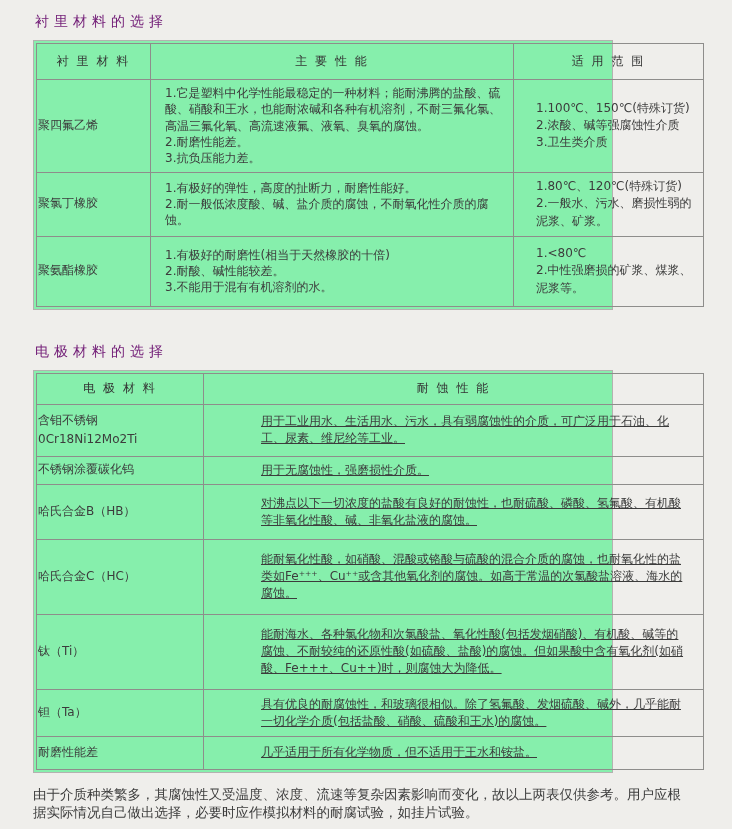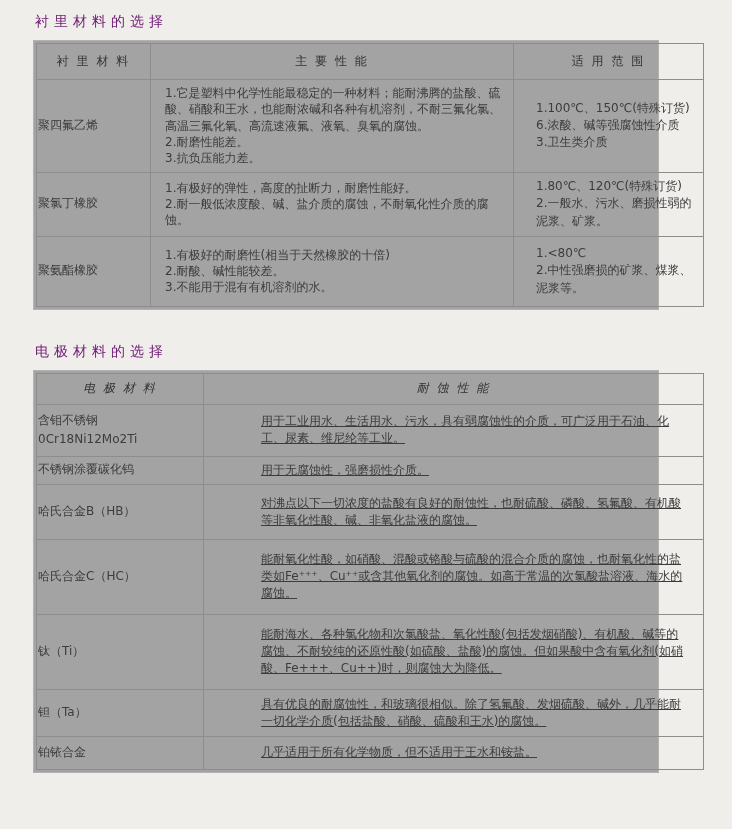--- a/index.html
+++ b/index.html
@@ -9,46 +9,46 @@
     font-family:"DejaVu Sans", sans-serif;
     color:#3c3c3c;
     -webkit-font-smoothing:antialiased;
   }
   .page{box-sizing:border-box;width:732px;height:829px;padding-top:13px;overflow:hidden;}
   .section-title{
     margin:0 0 9px 35px;
     font-size:14px;color:#701a75;letter-spacing:5px;
   }
   .tbl-wrap{
-    margin-left:33px;width:626px;
+    margin-left:33px;width:580px;
     box-sizing:border-box;
     border:1px solid #b3b2b0;
     padding:2px;
-    background:#a3a3a3;
+    background:#86efac;
   }
   table{width:100%;border-collapse:collapse;table-layout:fixed;}
   td,th{
     border:1px solid #8e8d8b;
     font-size:12px;font-weight:normal;
     color:#3c3c3c;vertical-align:middle;
     box-sizing:border-box;
     overflow:hidden;
   }
   th{letter-spacing:2px;color:#333;}
   .mat{text-align:left;line-height:1.6;}
   .props{padding:5px 8px 5px 14px;line-height:1.36;}
   .scope{padding:5px 4px 5px 22px;line-height:1.45;}
   .perf{padding:5px 18px 5px 57px;line-height:1.42;text-decoration:underline;}
   
   .t1c1{width:114px;} .t1c2{width:363px;} .t1c3{width:190px;}
   
   .t2c1{width:167px;} .t2c2{width:500px;}
   
   .h-hdr1{height:36px;} .h-r10{height:85px;} .h-r11{height:64px;} .h-r12{height:70px;}
-  .h-hdr2{height:31px;font-style:italic;} .h-r20{height:52px;margin-left:16px;} .h-r21{height:28px;} .h-r22{height:55px;}
+  .h-hdr2{height:31px;} .h-r20{height:52px;margin-left:16px;} .h-r21{height:28px;} .h-r22{height:55px;}
   .h-r23{height:75px;} .h-r24{height:75px;} .h-r25{height:47px;} .h-r26{height:33px;}
   .gap{height:33px;}
   .footer-note{
     margin:12px 0 0 33px;width:652px;
     font-size:13.5px;line-height:1.35;color:#3c3c3c;
   }
 </style>
 </head>
 <body>
 
@@ -71,21 +71,21 @@
       </tr>
       <tr class="h-r10">
         <td class="mat">聚四氟乙烯</td>
         <td class="props">
           <div>1.它是塑料中化学性能最稳定的一种材料；能耐沸腾的盐酸、硫酸、硝酸和王水，也能耐浓碱和各种有机溶剂，不耐三氟化氯、高温三氟化氧、高流速液氟、液氧、臭氧的腐蚀。</div>
           <div>2.耐磨性能差。</div>
           <div>3.抗负压能力差。</div>
         </td>
         <td class="scope">
           <div>1.100℃、150℃(特殊订货)</div>
-          <div>6.浓酸、碱等强腐蚀性介质</div>
+          <div>2.浓酸、碱等强腐蚀性介质</div>
           <div>3.卫生类介质</div>
         </td>
       </tr>
       <tr class="h-r11">
         <td class="mat">聚氯丁橡胶</td>
         <td class="props">
           <div>1.有极好的弹性，高度的扯断力，耐磨性能好。</div>
           <div>2.耐一般低浓度酸、碱、盐介质的腐蚀，不耐氧化性介质的腐蚀。</div>
         </td>
         <td class="scope">
@@ -156,22 +156,23 @@
         <td class="perf">能耐海水、各种氯化物和次氯酸盐、氧化性酸(包括发烟硝酸)、有机酸、碱等的腐蚀、不耐较纯的还原性酸(如硫酸、盐酸)的腐蚀。但如果酸中含有氧化剂(如硝酸、Fe+++、Cu++)时，则腐蚀大为降低。</td>
       </tr>
       <tr class="h-r25">
         <td class="mat">
           <div>钽（Ta）</div>
         </td>
         <td class="perf">具有优良的耐腐蚀性，和玻璃很相似。除了氢氟酸、发烟硫酸、碱外，几乎能耐一切化学介质(包括盐酸、硝酸、硫酸和王水)的腐蚀。</td>
       </tr>
       <tr class="h-r26">
         <td class="mat">
-          <div>铂铱合金</div>
+          <div>耐磨性能差</div>
         </td>
         <td class="perf">几乎适用于所有化学物质，但不适用于王水和铵盐。</td>
       </tr>
     </tbody>
       </table>
   </div>
 
+  <div class="footer-note">由于介质种类繁多，其腐蚀性又受温度、浓度、流速等复杂因素影响而变化，故以上两表仅供参考。用户应根据实际情况自己做出选择，必要时应作模拟材料的耐腐试验，如挂片试验。</div>
 
 </div>
 
 </body></html>

